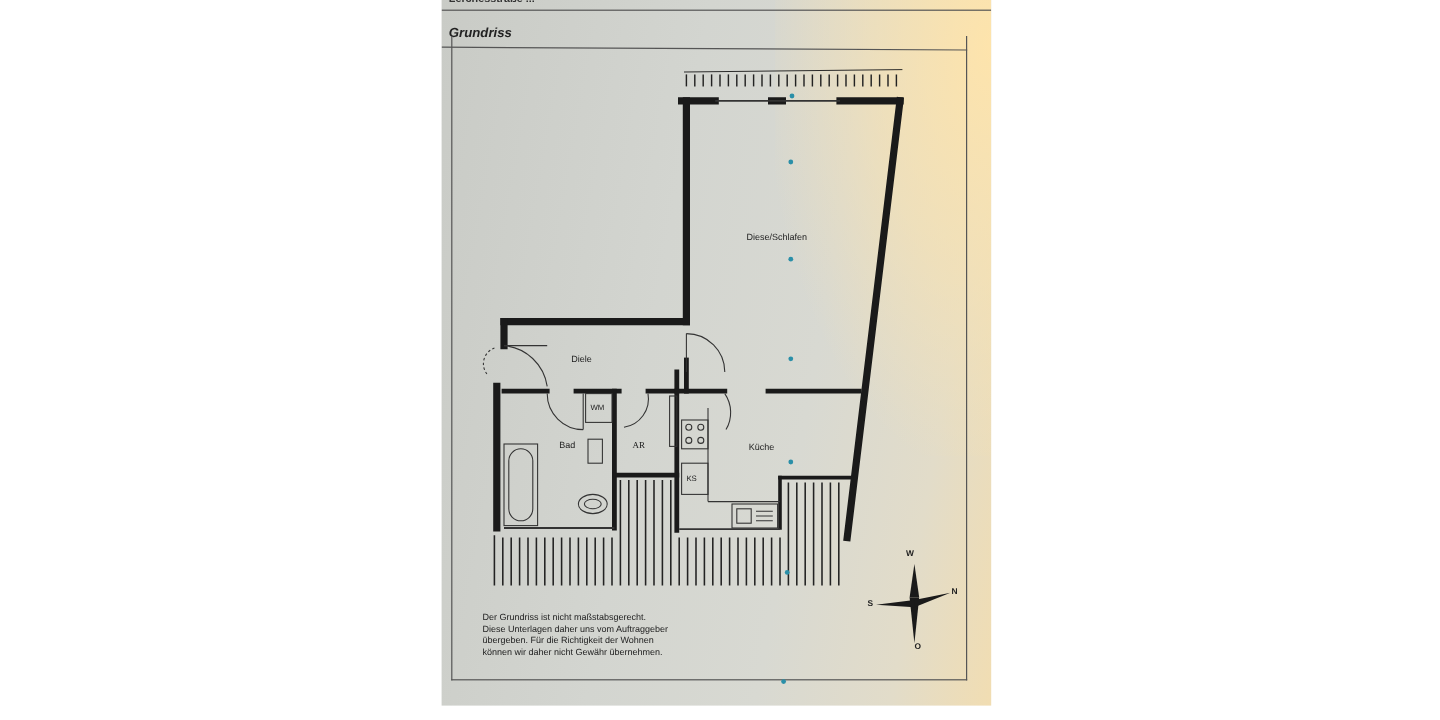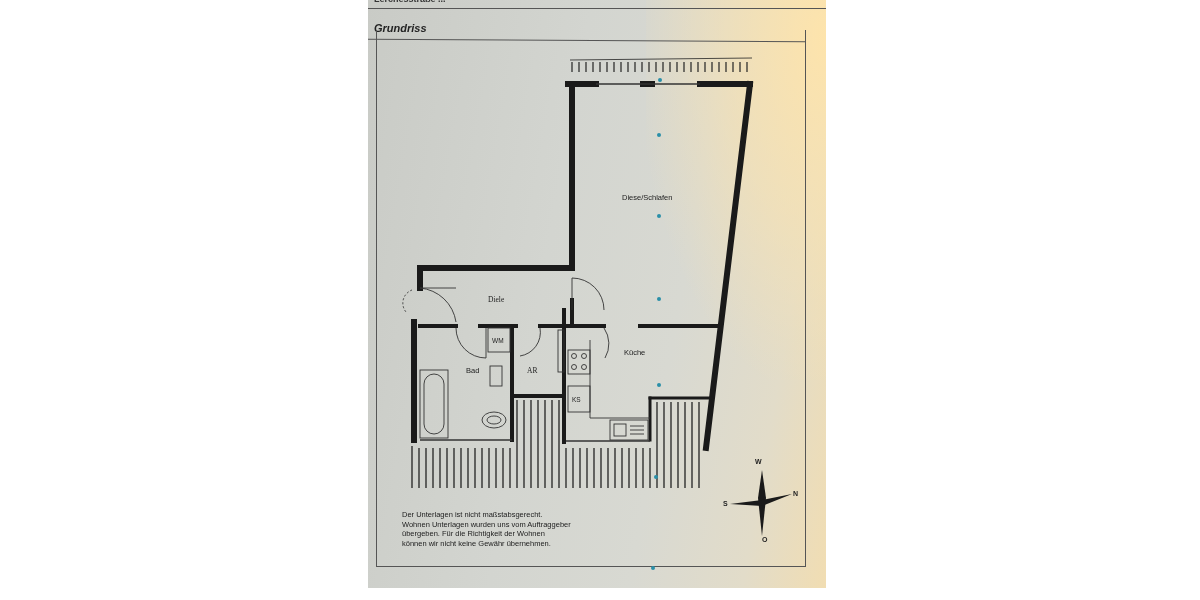--- a/index.html
+++ b/index.html
@@ -176,39 +176,39 @@
 
     <g fill="#1a1a1a">
       <polygon points="762,470 766,498 758,498"></polygon>
       <polygon points="762,536 766,498 758,498"></polygon>
       <polygon points="730,504 762,500 762,506"></polygon>
       <polygon points="792,494 762,500 762,506"></polygon>
     </g>
   </svg>
 
   <div class="lbl" style="left:254px;top:193px;">Diese/Schlafen</div>
-  <div class="lbl" style="left:120px;top:295px;font-family:Liberation Serif, serif;">Diele</div>
+  <div class="lbl" style="left:108px;top:295px;">Diele</div>
   <div class="lbl" style="left:98px;top:366px;">Bad</div>
   <div class="lbl" style="left:159px;top:366px;font-family:Liberation Serif, serif;">AR</div>
-  <div class="lbl" style="left:256px;top:348px;">Küche</div>
+  <div class="lbl" style="left:256px;top:368px;">Küche</div>
   <div class="lbl" style="left:124px;top:337px;font-size:6.5px;">WM</div>
   <div class="lbl" style="left:204px;top:396px;font-size:6.5px;">KS</div>
 
   <div class="dot" style="left:289px;top:133px;"></div>
   <div class="dot" style="left:289px;top:214px;"></div>
   <div class="dot" style="left:289px;top:297px;"></div>
   <div class="dot" style="left:289px;top:383px;"></div>
   <div class="dot" style="left:286px;top:475px;"></div>
   <div class="dot" style="left:283px;top:566px;"></div>
   <div class="dot" style="left:290px;top:78px;"></div>
 
   <div class="compass-letter" style="left:387px;top:458px;">W</div>
   <div class="compass-letter" style="left:355px;top:500px;">S</div>
   <div class="compass-letter" style="left:425px;top:490px;">N</div>
   <div class="compass-letter" style="left:394px;top:536px;">O</div>
 
   <div class="disclaimer">
-    <div>Der Unterlagen ist nicht maßstabsgerecht.</div>
-    <div>Wohnen Unterlagen wurden uns vom Auftraggeber</div>
+    <div>Der Grundriss ist nicht maßstabsgerecht.</div>
+    <div>Diese Unterlagen daher uns vom Auftraggeber</div>
     <div>übergeben. Für die Richtigkeit der Wohnen</div>
-    <div>können wir nicht keine Gewähr übernehmen.</div>
+    <div>können wir daher nicht Gewähr übernehmen.</div>
   </div>
 </div>
 
 </body></html>

